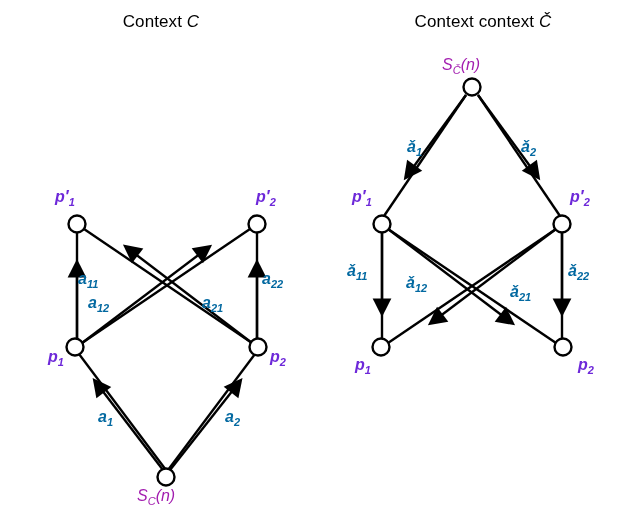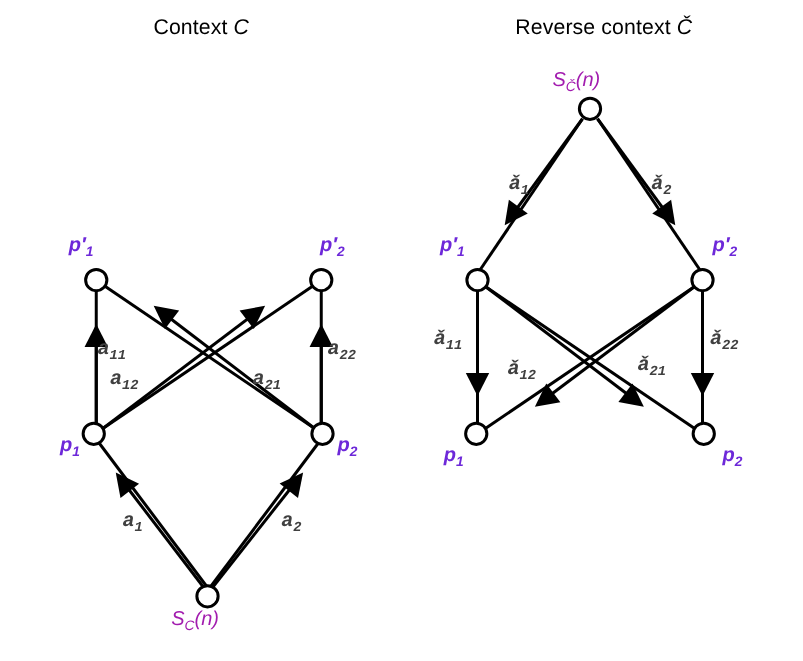--- a/index.html
+++ b/index.html
@@ -54,22 +54,21 @@
   .node-label .prime {
     font-style: italic;
     font-weight: 700;
   }
   .edge-label {
     position: absolute;
     font-size: 16px;
     font-style: italic;
     font-weight: 700;
     white-space: nowrap;
-    color: #404040;
-    font-family: Liberation Mono, monospace;
+    color: #0369a1;
   }
   .edge-label .sub {
     font-size: 11px;
     font-style: italic;
     font-weight: 700;
     position: relative;
     top: 4px;
   }
   .root-label {
     position: absolute;
@@ -169,21 +168,21 @@
     <span>a</span><span class="sub">22</span>
   </div>
   <div class="edge-label" style="left:98px; top:408px;">
     <span>a</span><span class="sub">1</span>
   </div>
   <div class="edge-label" style="left:215px; top:408px;padding-left:10px;">
     <span>a</span><span class="sub">2</span>
   </div>
 
   <div class="panel-title" style="left:383px; top:12px; width:200px;">
-    <span>Reverse context </span><span class="it">Č</span>
+    <span>Context context </span><span class="it">Č</span>
   </div>
 
   <svg width="642" height="529">
 
     <g>
       <line x1="466" y1="95" x2="409" y2="173" stroke="#000" stroke-width="2.4" marker-end="url(#ah)"></line>
       <line x1="466" y1="95" x2="384" y2="216" stroke="#000" stroke-width="2.4"></line>
     </g>
 
     <g>
@@ -236,21 +235,21 @@
 
   <div class="edge-label" style="left:407px; top:138px;">
     <span>ǎ</span><span class="sub">1</span>
   </div>
   <div class="edge-label" style="left:521px; top:138px;">
     <span>ǎ</span><span class="sub">2</span>
   </div>
   <div class="edge-label" style="left:347px; top:262px;">
     <span>ǎ</span><span class="sub">11</span>
   </div>
-  <div class="edge-label" style="left:406px; top:286px;">
+  <div class="edge-label" style="left:406px; top:274px;">
     <span>ǎ</span><span class="sub">12</span>
   </div>
   <div class="edge-label" style="left:510px; top:283px;">
     <span>ǎ</span><span class="sub">21</span>
   </div>
   <div class="edge-label" style="left:568px; top:262px;">
     <span>ǎ</span><span class="sub">22</span>
   </div>
 
 </div>

